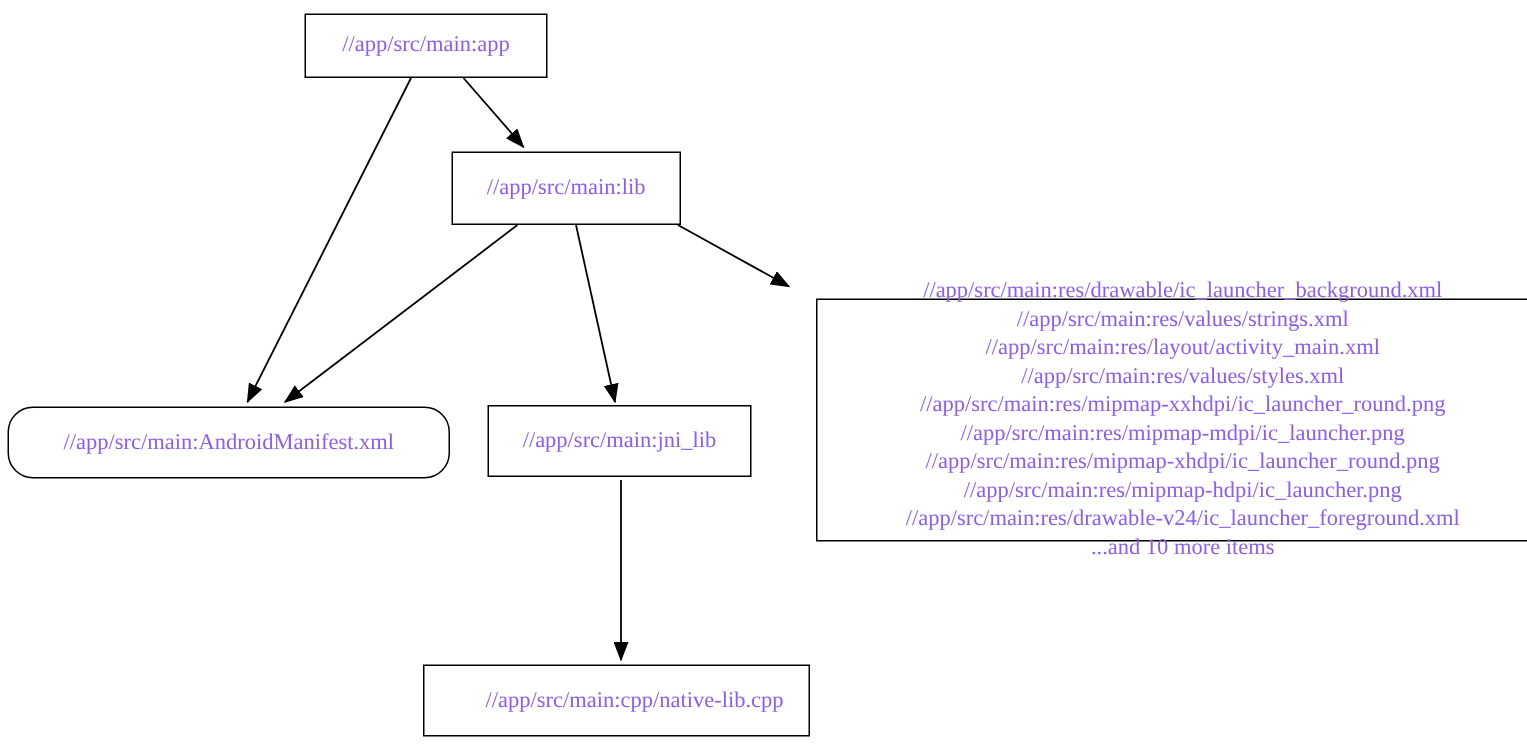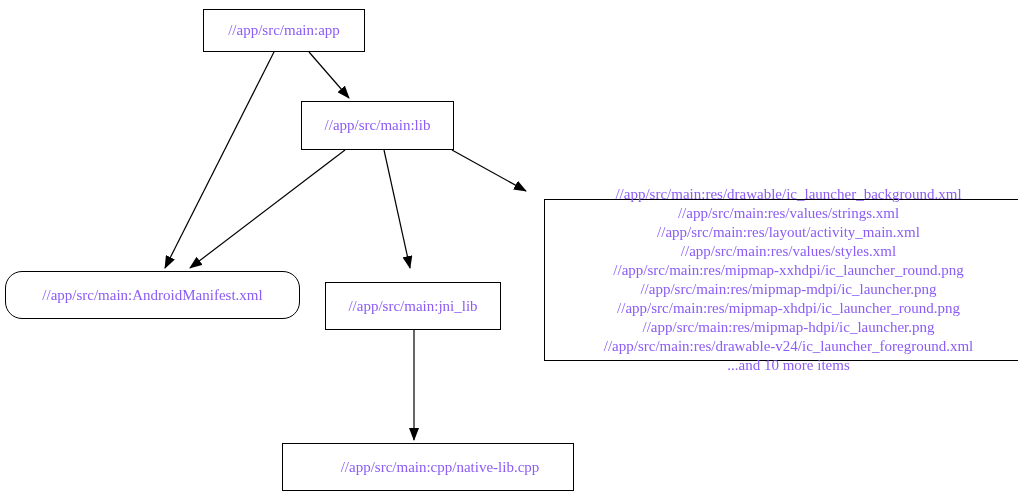--- a/index.html
+++ b/index.html
@@ -32,23 +32,23 @@
     align-items: center;
     justify-content: center;
     text-align: center;
     font-size: 15px;
     line-height: 19px;
     white-space: pre-line;
   }
   .node-app        { left: 203px; top:   9px; width: 162px; height: 43px; }
   .node-lib        { left: 301px; top: 101px; width: 153px; height: 49px; }
   .node-manifest   { left:   5px; top: 271px; width: 295px; height: 48px; border-radius: 17px; }
-  .node-jni-lib    { left: 325px; top: 282px; width: 176px; height: 48px; }
+  .node-jni-lib    { left: 325px; top: 270px; width: 176px; height: 48px; }
   .node-res-group  { left: 523px; top: 199px; width: 489px; height: 162px; padding: 2px 6px; margin-left: 21px; }
-  .node-native-lib { left: 282px; top: 443px; width: 292px; height: 48px; padding-left: 24px; }
+  .node-native-lib { left: 282px; top: 443px; width: 258px; height: 48px; padding-left: 24px; }
   .edge {
     stroke: #000000;
     stroke-width: 1.2;
     fill: none;
   }
 </style>
 </head>
 <body>
 
 <div id="canvas">

